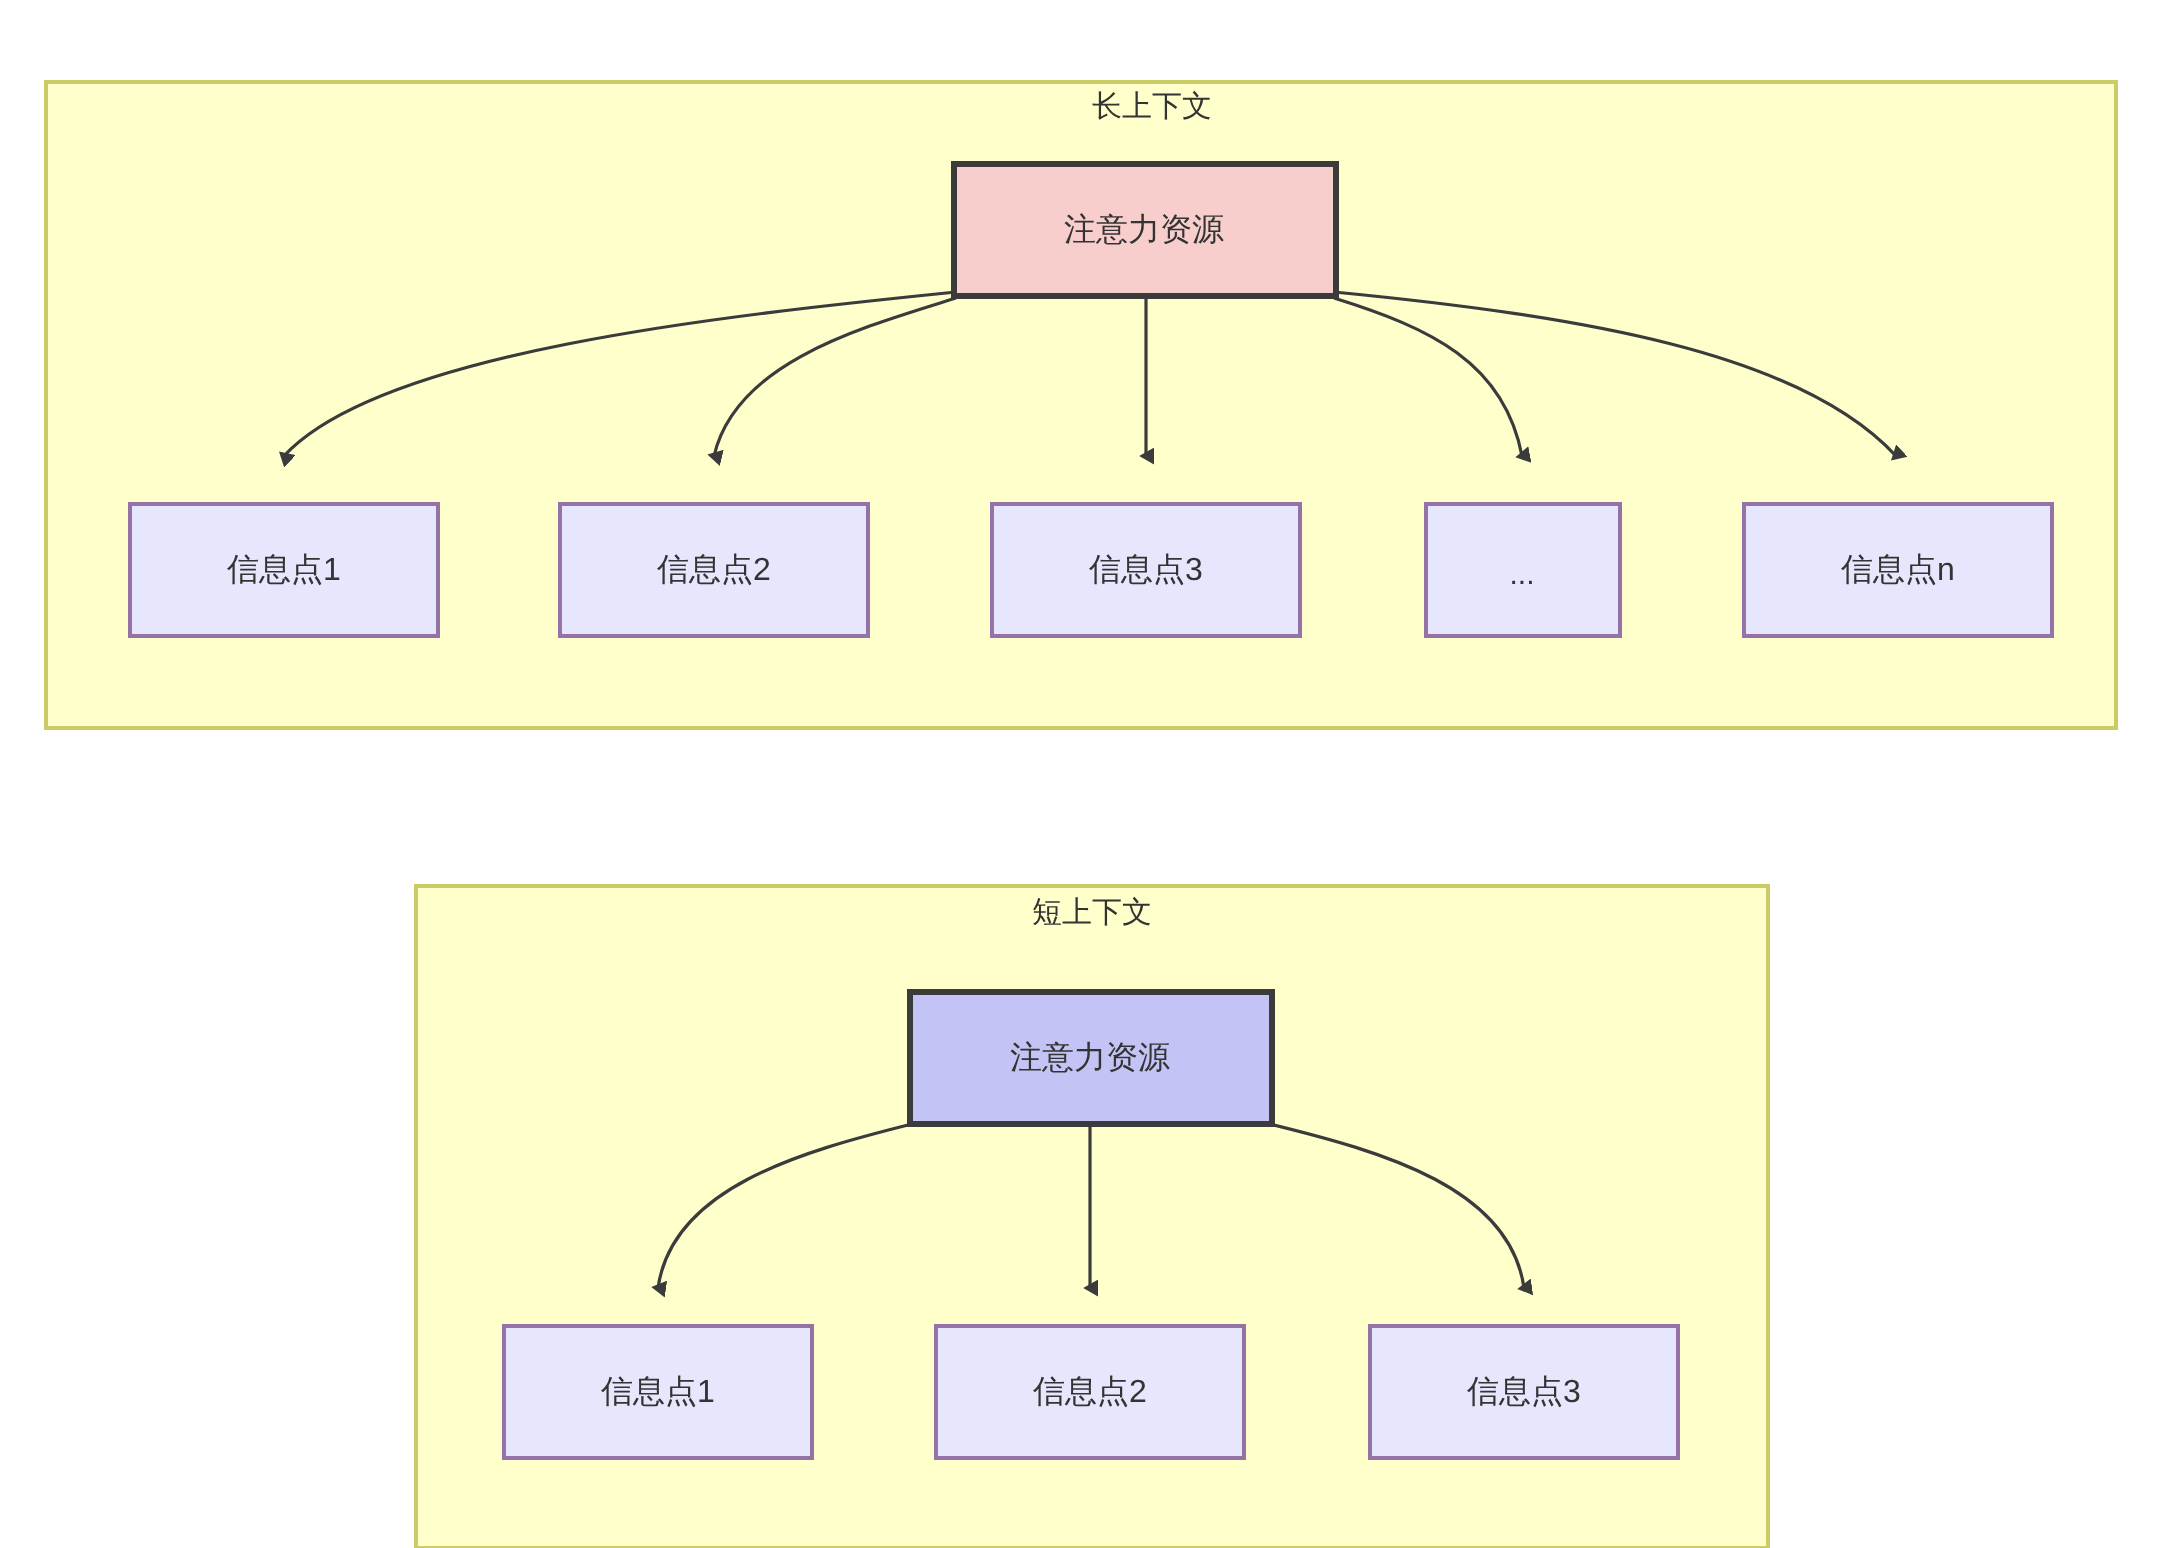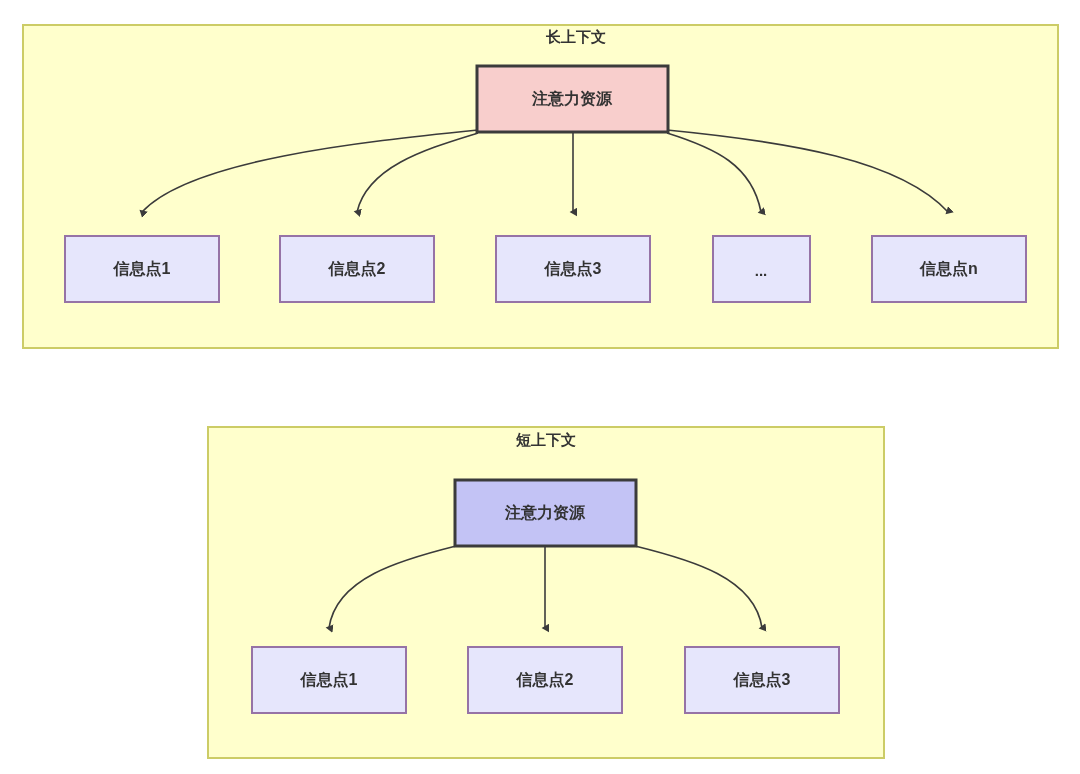--- a/index.html
+++ b/index.html
@@ -10,24 +10,23 @@
   body {
     width: 1080px;
     height: 774px;
     position: relative;
     font-family: "Liberation Sans", "DejaVu Sans", sans-serif;
     overflow: hidden;
   }
   #diagram-root {
     position: absolute;
     left: 0;
-    top: 0;
+    top: 16px;
     width: 1080px;
     height: 566px;
-    font-weight: bold;
   }
   svg.diagram-svg {
     position: absolute;
     left: 0;
     top: 0;
     width: 1080px;
     height: 774px;
     display: block;
   }
   .group-frame {

